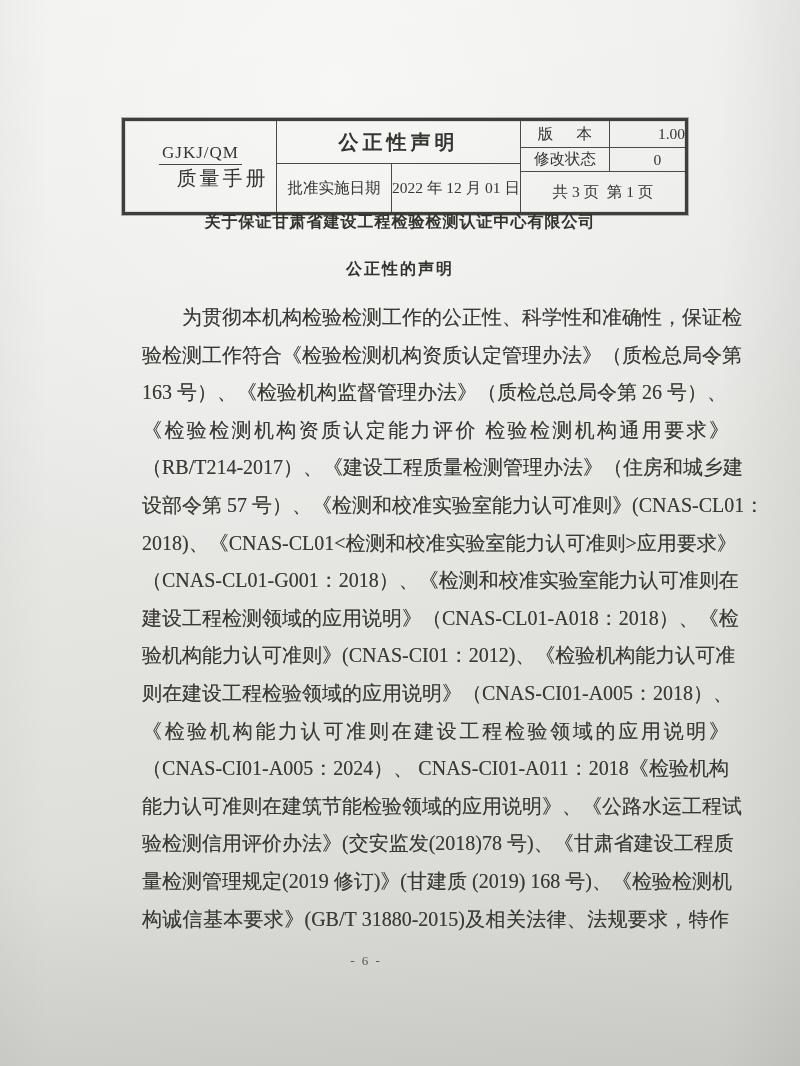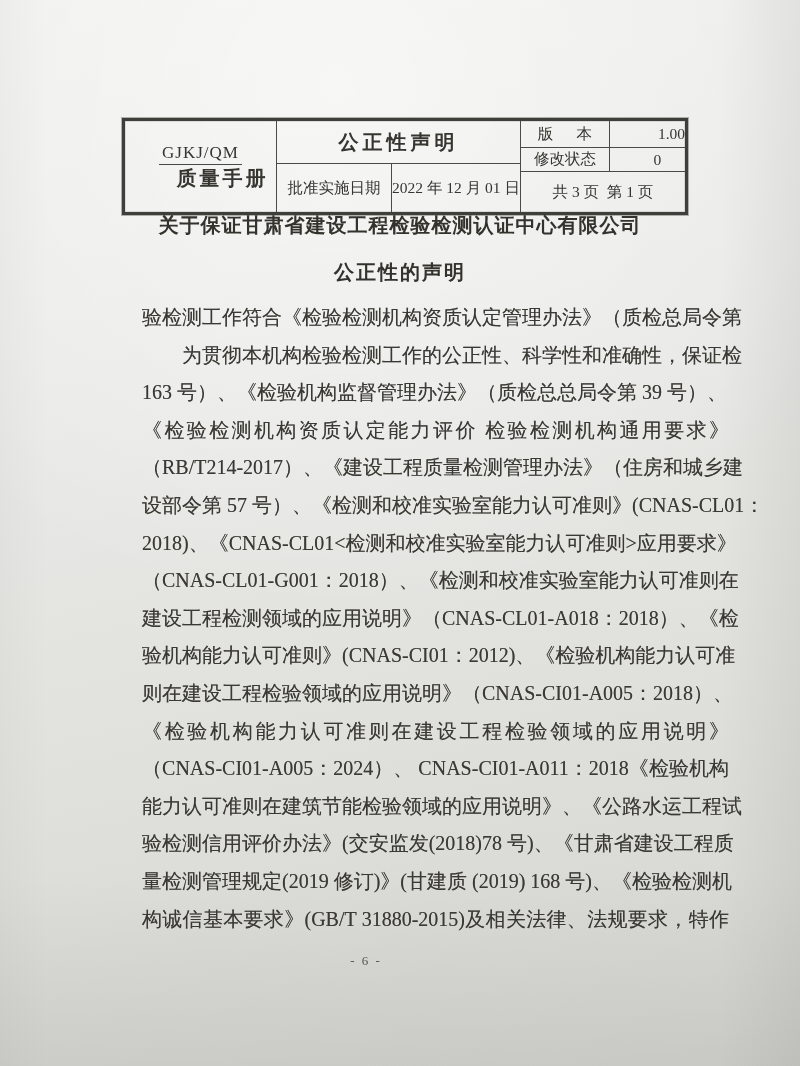--- a/index.html
+++ b/index.html
@@ -46,21 +46,21 @@
     line-height: 1.25;
   }
   .doc-code {
     font-size: 17px;
     letter-spacing: 1px;
     border-bottom: 1.5px solid #4a4a44;
     padding: 0 3px 1px 3px;
   }
   .doc-name {
     font-size: 20px;
-    font-weight: 700;
+    font-weight: 400;
     letter-spacing: 3px;
     margin-top: 1px;
     margin-left: 44px;
   }
   .col-mid {
     width: 244px;
     border-left: 1.5px solid #4a4a46;
     display: flex; flex-direction: column;
   }
   .mid-top {
@@ -105,21 +105,21 @@
   .r-value {
     flex: 1;
     display: flex; align-items: center; justify-content: center;
   }
 
   
   .doc-title {
     position: absolute;
     left: 100px; width: 600px;
     text-align: center;
-    font-size: 20px; font-weight: 700;
+    font-size: 16px; font-weight: 700;
     letter-spacing: 1px;
     color: #33322c;
   }
   .doc-title.t1 { top: 212px; }
   .doc-title.t2 { top: 259px; letter-spacing: 2px; }
 
   .body-text {
     position: absolute;
     left: 142px; top: 299px;
     width: 587px;
@@ -174,23 +174,23 @@
       <div class="r-value">0</div>
     </div>
     <div class="r-row r-row3">共 3 页  第 1 页</div>
   </div>
 </div>
 
 <div class="doc-title t1">关于保证甘肃省建设工程检验检测认证中心有限公司</div>
 <div class="doc-title t2">公正性的声明</div>
 
 <div class="body-text">
+  <div class="line indent">为贯彻本机构检验检测工作的公正性、科学性和准确性，保证检</div>
   <div class="line">验检测工作符合《检验检测机构资质认定管理办法》（质检总局令第</div>
-  <div class="line indent">为贯彻本机构检验检测工作的公正性、科学性和准确性，保证检</div>
-  <div class="line no-stretch">163 号）、《检验机构监督管理办法》（质检总总局令第 39 号）、</div>
+  <div class="line no-stretch">163 号）、《检验机构监督管理办法》（质检总总局令第 26 号）、</div>
   <div class="line">《检验检测机构资质认定能力评价 检验检测机构通用要求》</div>
   <div class="line">（RB/T214-2017）、《建设工程质量检测管理办法》（住房和城乡建</div>
   <div class="line">设部令第 57 号）、《检测和校准实验室能力认可准则》(CNAS-CL01：</div>
   <div class="line">2018)、《CNAS-CL01&lt;检测和校准实验室能力认可准则&gt;应用要求》</div>
   <div class="line">（CNAS-CL01-G001：2018）、《检测和校准实验室能力认可准则在</div>
   <div class="line">建设工程检测领域的应用说明》（CNAS-CL01-A018：2018）、《检</div>
   <div class="line">验机构能力认可准则》(CNAS-CI01：2012)、《检验机构能力认可准</div>
   <div class="line no-stretch">则在建设工程检验领域的应用说明》（CNAS-CI01-A005：2018）、</div>
   <div class="line">《检验机构能力认可准则在建设工程检验领域的应用说明》</div>
   <div class="line">（CNAS-CI01-A005：2024）、 CNAS-CI01-A011：2018《检验机构</div>

